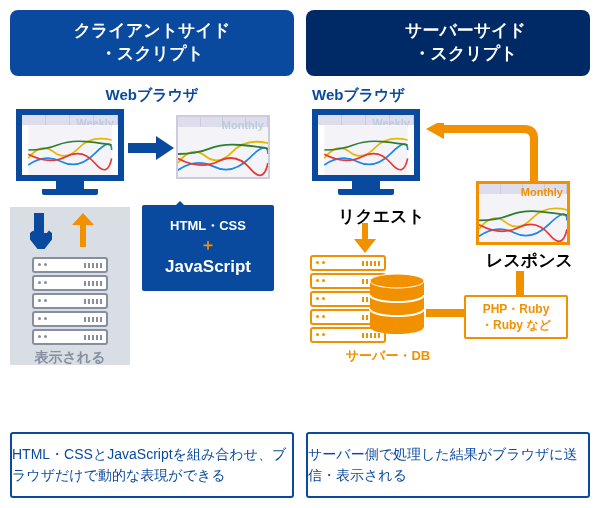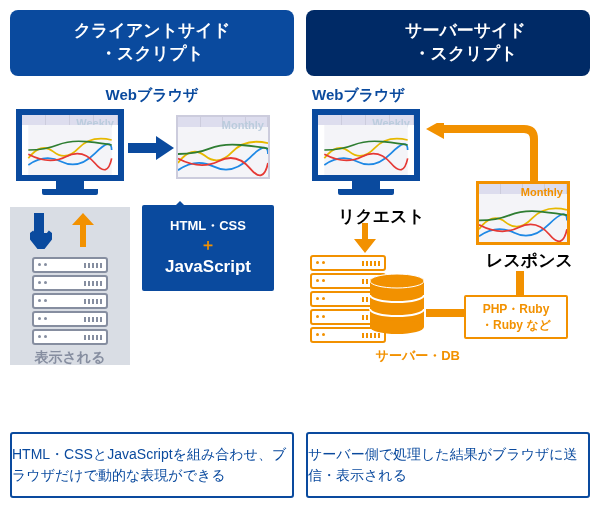--- a/index.html
+++ b/index.html
@@ -99,21 +99,21 @@
     content:""; position:absolute; top:4px; width:3px; height:3px;
     background:#868ea0; border-radius:50%;
   }
   .srv-unit:before{ left:4px;} .srv-unit:after{ left:10px;}
   .srv-unit i {
     position:absolute; right:4px; top:4px; width:18px; height:5px;
     background: repeating-linear-gradient(90deg,#868ea0 0 2px, transparent 2px 4px);
   }
   .grey-server .lbl { color:#868ea0; font-weight:700; font-size:14px;}
   
-  .srv-db { position:absolute; text-align:right; }
+  .srv-db { position:absolute; text-align:center; }
   .srv-db .srv-unit { border-color:#f29100; }
   .srv-db .srv-unit:after,.srv-db .srv-unit:before{background:#f29100;}
   .srv-db .srv-unit i {background: repeating-linear-gradient(90deg,#f29100 0 2px, transparent 2px 4px);}
   .db {
     position:absolute; width:58px; height:62px;
   }
   .db svg{width:100%;height:100%;}
   .srv-db .lbl{ color:#f29100; font-weight:700; font-size:13px; margin-top:4px; display:block;}
   
   .arrow { position:absolute; }

